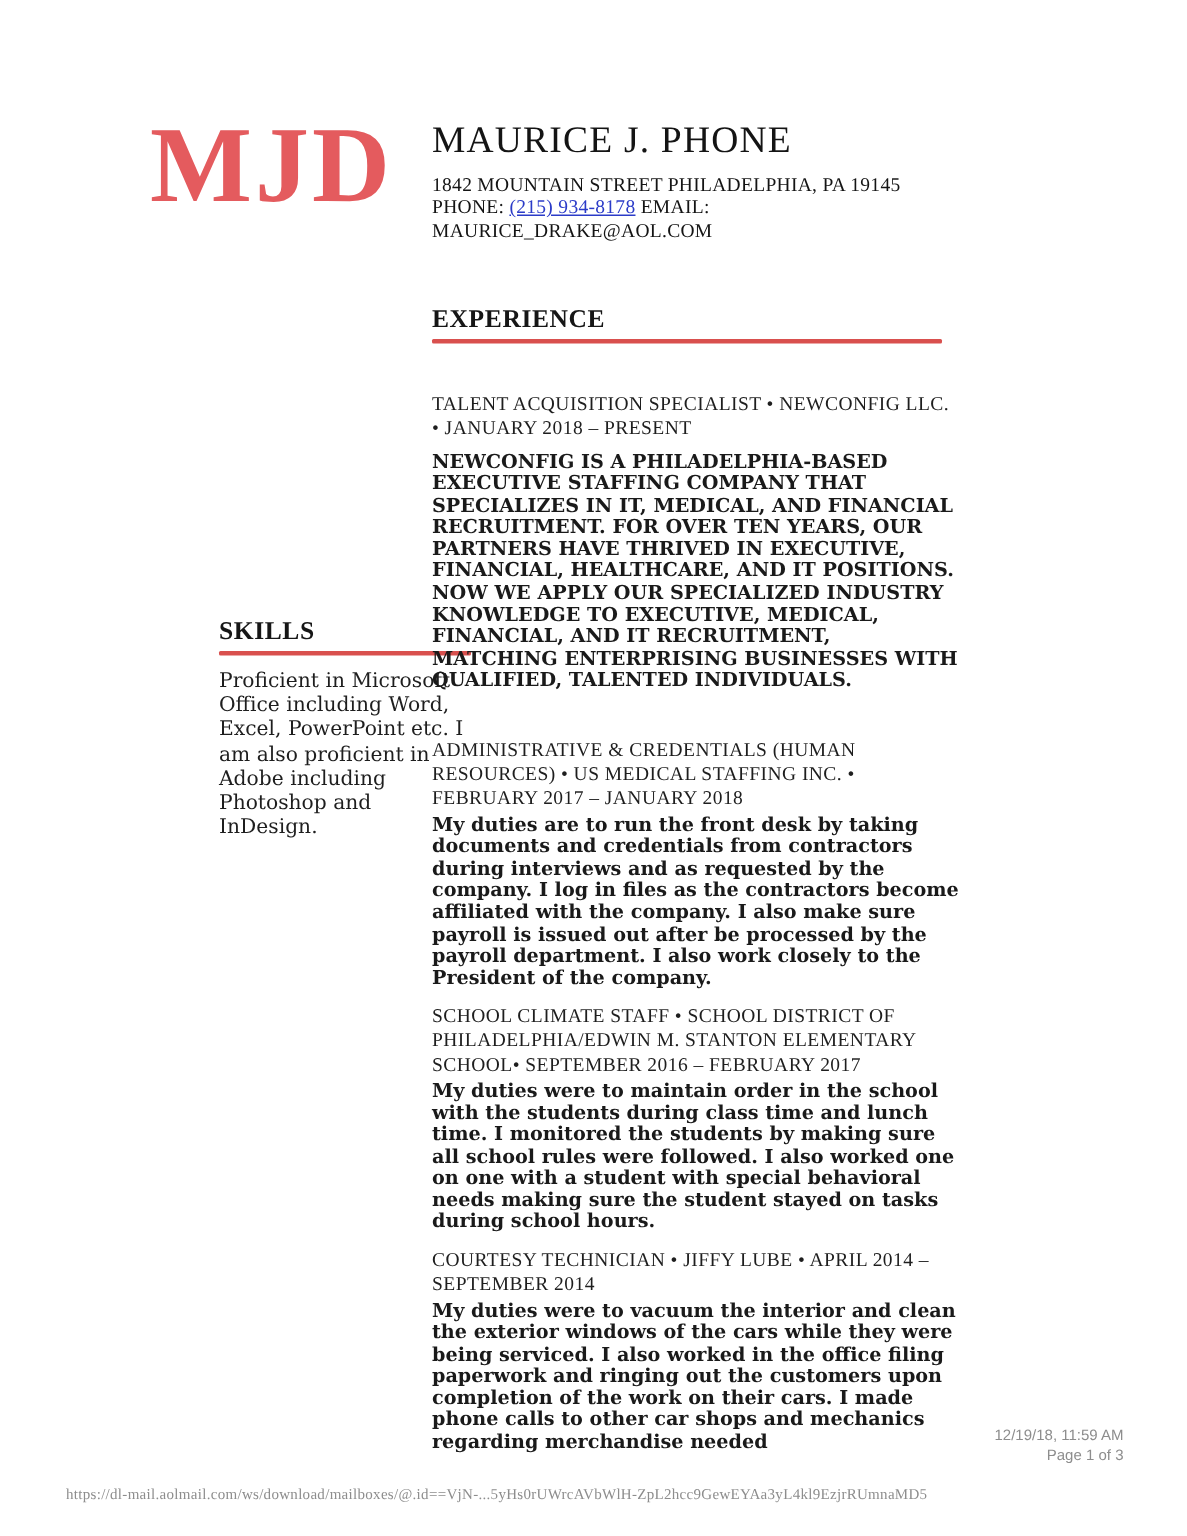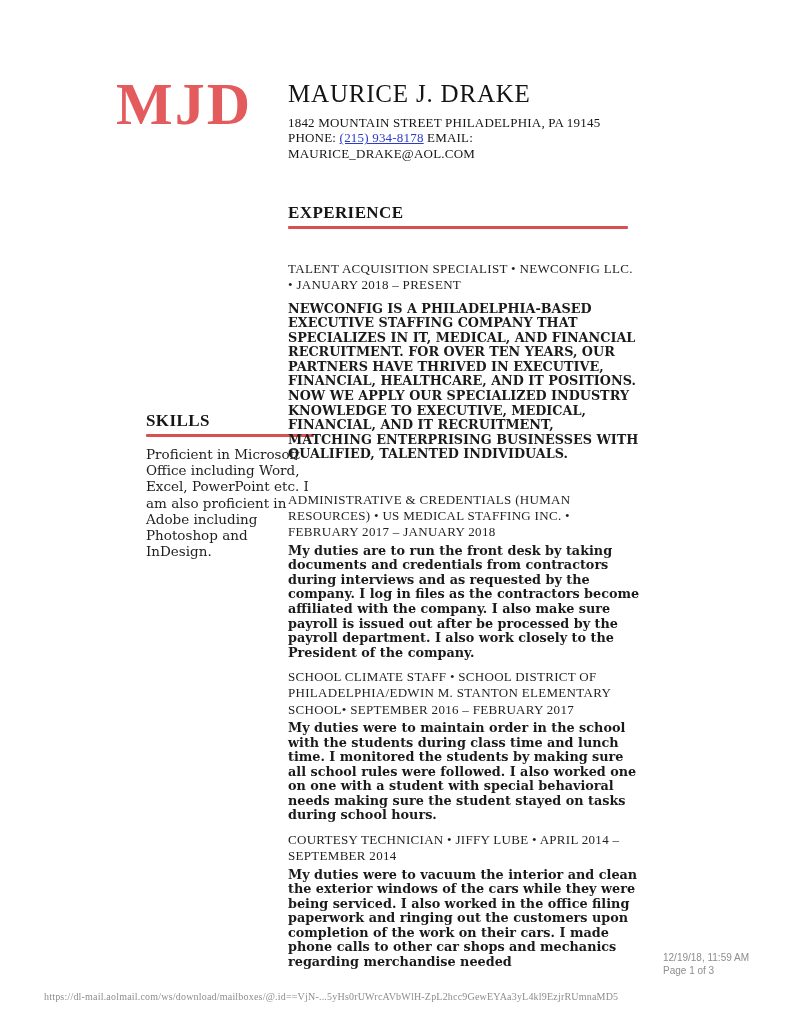--- a/index.html
+++ b/index.html
@@ -8,23 +8,23 @@
     width: 791px; height: 1024px;
     position: relative;
     overflow: hidden;
     font-family: "Liberation Serif", serif;
     color: #1b1b1b;
   }
   .page { position: absolute; inset: 0; background: #fff; }
 
   
   .logo {
-    position: absolute; left: 116px; top: 74px;
+    position: absolute; left: 100px; top: 74px;
     font-family: "Liberation Serif", serif;
-    font-weight: 700; font-size: 60px; line-height: 1;
+    font-weight: 700; font-size: 72px; line-height: 1;
     color: var(--logo_red, #e45b5e);
     letter-spacing: 2px;
   }
   .header-info { position: absolute; left: 288px; top: 80px; width: 340px; }
   .person-name {
     font-size: 25px; font-weight: 400; letter-spacing: 0.8px;
     color: #141414; line-height: 1.1;
   }
   .contact {
     margin-top: 7px; font-size: 13px; line-height: 1.22;
@@ -76,33 +76,33 @@
   
   .footer-url {
     position: absolute; left: 44px; top: 991px;
     font-family: Liberation Serif, serif;
     font-size: 10px; letter-spacing: 0.2px;
     color: var(--footer_gray, #8d8d8d);
   }
   .footer-right {
     position: absolute; right: 42px; top: 951px;
     font-family: "Liberation Sans", sans-serif;
-    font-size: 10px; line-height: 13px; text-align: left;
+    font-size: 10px; line-height: 13px; text-align: right;
     color: var(--footer_gray, #8d8d8d);
   }
 </style>
 </head>
 <body>
 
 <div class="page">
 
   <div class="logo">MJD</div>
 
   <div class="header-info">
-    <div class="person-name">MAURICE J. DRAKE</div>
+    <div class="person-name">MAURICE J. PHONE</div>
     <div class="contact"><span>1842 MOUNTAIN STREET PHILADELPHIA, PA 19145</span><br>
       <span>PHONE: </span><a href="#" class="phone-link">(215) 934-8178</a><span> EMAIL: </span><span>MAURICE_DRAKE@AOL.COM</span>
     </div>
   </div>
 
 
   <div class="left-col skills-section" style="position:absolute; top:411px;margin-left:46px;">
     <div class="section-heading">SKILLS</div>
     <div class="red-rule"></div>
     <div class="body-text">Proficient in Microsoft Office including Word, Excel, PowerPoint etc. I am also proficient in Adobe including Photoshop and InDesign.</div>

